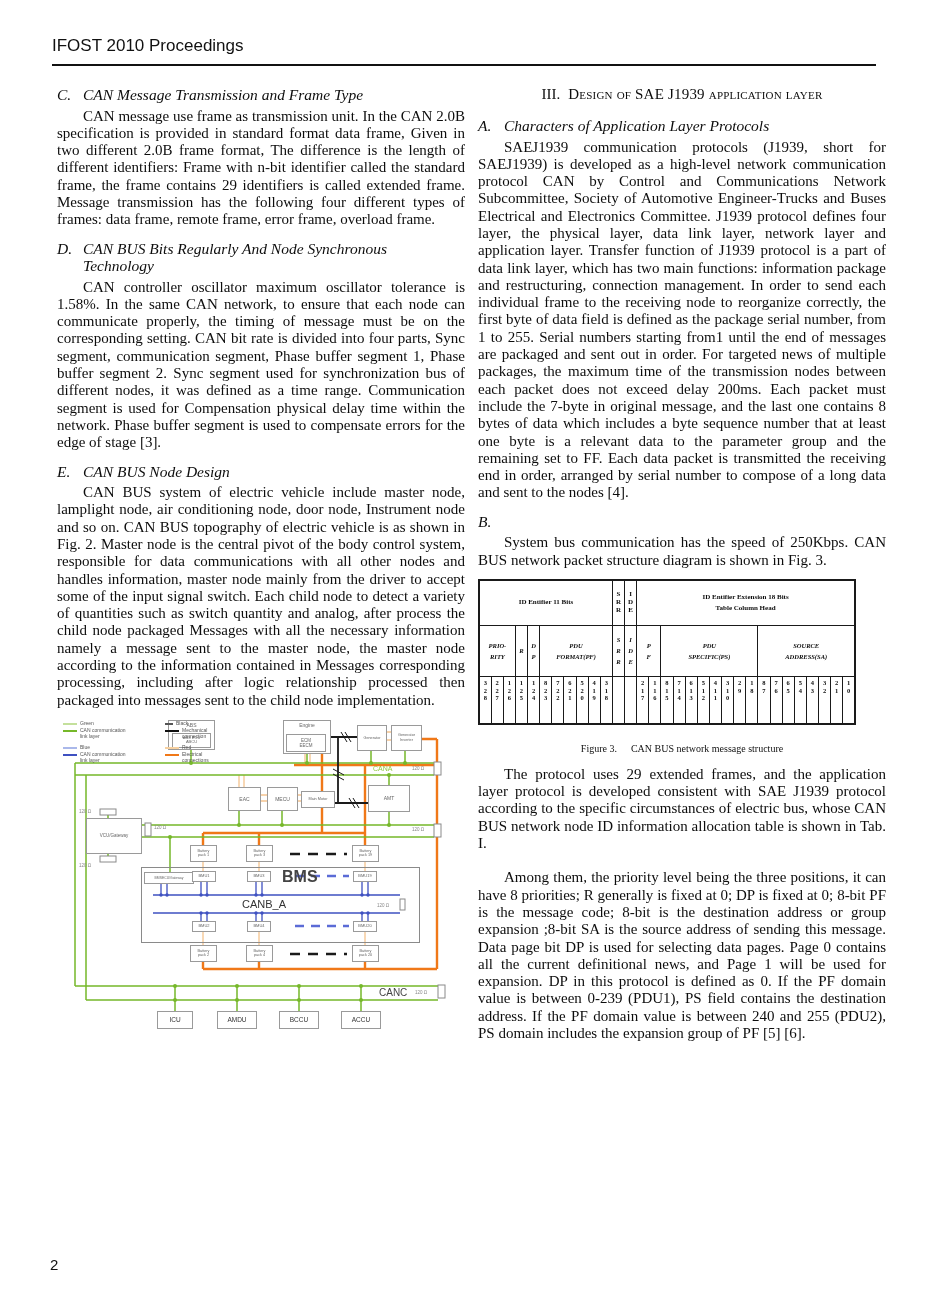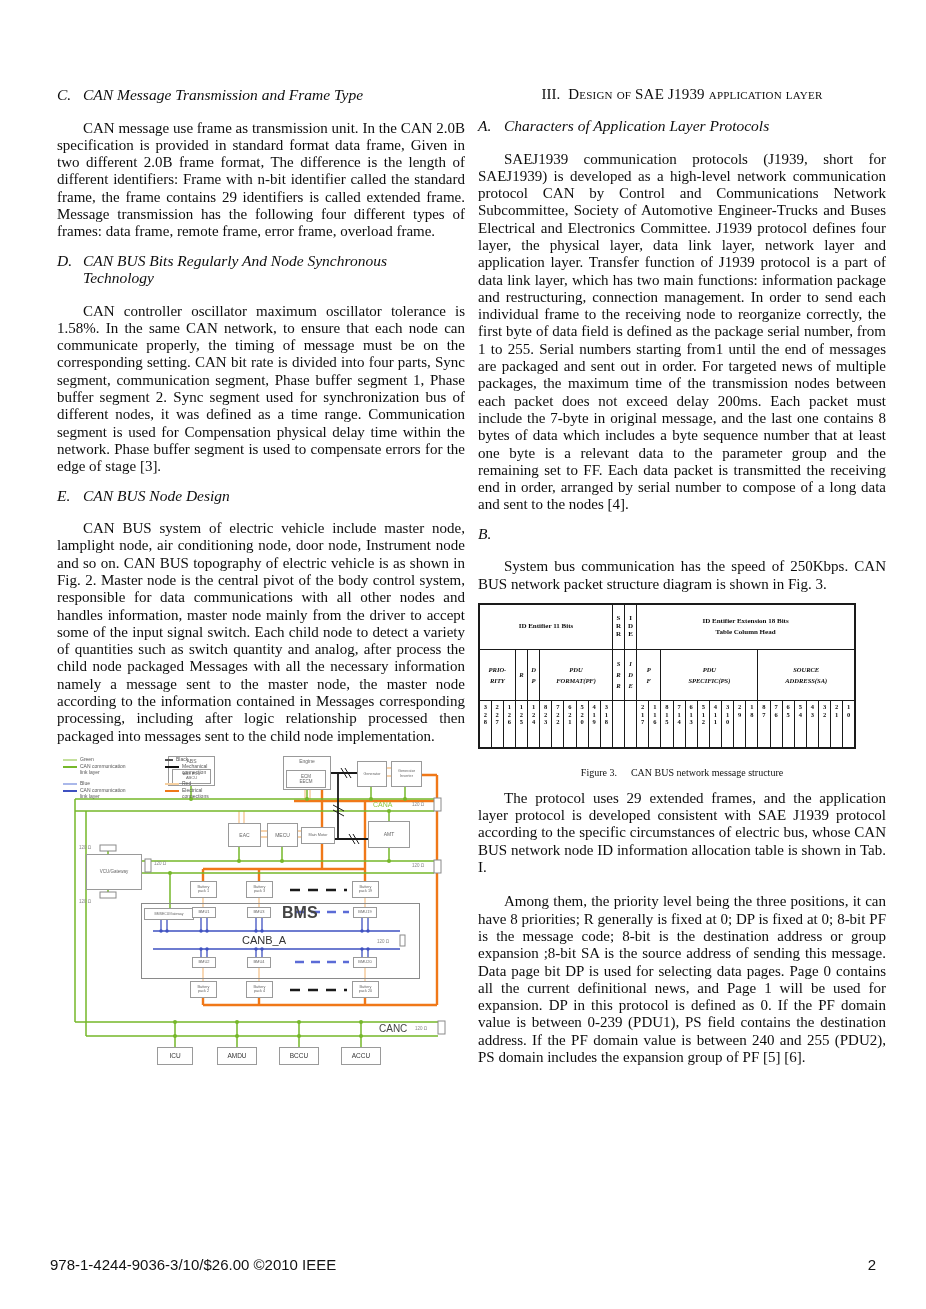--- a/index.html
+++ b/index.html
@@ -2,21 +2,21 @@
 <html><head>
 <meta charset="utf-8">
 <style>
   html,body{margin:0;padding:0;background:#e8e8e8;}
   .page{position:relative;width:926px;height:1309px;background:#ffffff;margin:0 auto;overflow:hidden;
         font-family:"Liberation Serif",serif;color:#0d0d0d;}
   .pagehead{position:absolute;left:52px;top:36px;width:824px;border-bottom:2px solid #111;
             padding-bottom:8px;font-family:"Liberation Sans",sans-serif;font-size:17px;color:#111;}
   .content{position:absolute;left:57px;top:84px;width:829px;display:flex;gap:13px;}
   .col{width:408px;}
-  .para{font-size:15px;line-height:17.3px;text-align:justify;text-indent:26px;margin:16px 0 0 0;}
+  .para{font-size:15px;line-height:17.3px;text-align:justify;text-indent:26px;margin:4px 0 0 0;}
   .h{display:flex;font-style:italic;font-size:15.5px;line-height:17.5px;margin:11px 0 3px 0;}
   .h .hlabel{flex:none;width:26px;}
   .h .htext{white-space:pre-line;}
   .h.first{margin-top:2px;}
   .sec3{text-align:center;font-size:15px;margin:2px 0 14px 0;}
   .sec3 .num{margin-right:8px;text-align:right;}
   .sec3 .sc{font-variant:small-caps;letter-spacing:0.2px;}
   .caption{text-align:center;font-size:10px;margin-top:6px;color:#111;}
   .caption .cgap{margin-left:14px;}
   
@@ -46,20 +46,23 @@
                      vertical-align:top;padding-top:2px;}
   
   .pagefoot{position:absolute;left:50px;right:50px;top:1256px;font-family:"Liberation Sans",sans-serif;
             font-size:15px;color:#111;display:flex;justify-content:space-between;}
 </style>
 </head>
 <body>
 
 <div class="page">
 
+  <div class="pagehead">
+    <span>IFOST 2010 Proceedings</span>
+  </div>
 
   <div class="content">
 
     <div class="col">
       <div class="h first">
         <span class="hlabel">C.</span>
         <span class="htext">CAN Message Transmission and Frame Type</span>
       </div>
       <div class="para">CAN message use frame as transmission unit. In the CAN 2.0B specification is provided in standard format data frame, Given in two different 2.0B frame format, The difference is the length of different identifiers: Frame with n-bit identifier called the standard frame, the frame contains 29 identifiers is called extended frame. Message transmission has the following four different types of frames: data frame, remote frame, error frame, overload frame.</div>
 
@@ -452,16 +455,15 @@
       <div class="caption" style="margin-top:18px;">
         <span>Figure 3.</span><span class="cgap">CAN BUS network message structure</span>
       </div>
 
       <div class="para" style="margin-top:12px;">The protocol uses 29 extended frames, and the application layer protocol is developed consistent with SAE J1939 protocol according to the specific circumstances of electric bus, whose CAN BUS network node ID information allocation table is shown in Tab. I.</div>
       <div class="para" style="margin-top:17px;">Among them, the priority level being the three positions, it can have 8 priorities; R generally is fixed at 0; DP is fixed at 0; 8-bit PF is the message code; 8-bit is the destination address or group expansion ;8-bit SA is the source address of sending this message. Data page bit DP is used for selecting data pages. Page 0 contains all the current definitional news, and Page 1 will be used for expansion. DP in this protocol is defined as 0. If the PF domain value is between 0-239 (PDU1), PS field contains the destination address. If the PF domain value is between 240 and 255 (PDU2), PS domain includes the expansion group of PF [5] [6].</div>
     </div>
   </div>
 
   <div class="pagefoot">
-    <span>978-1-4244-9036-3/10/$26.00   ©2010 IEEE</span>
     <span>2</span>
   </div>
 </div>
 
 </body></html>

